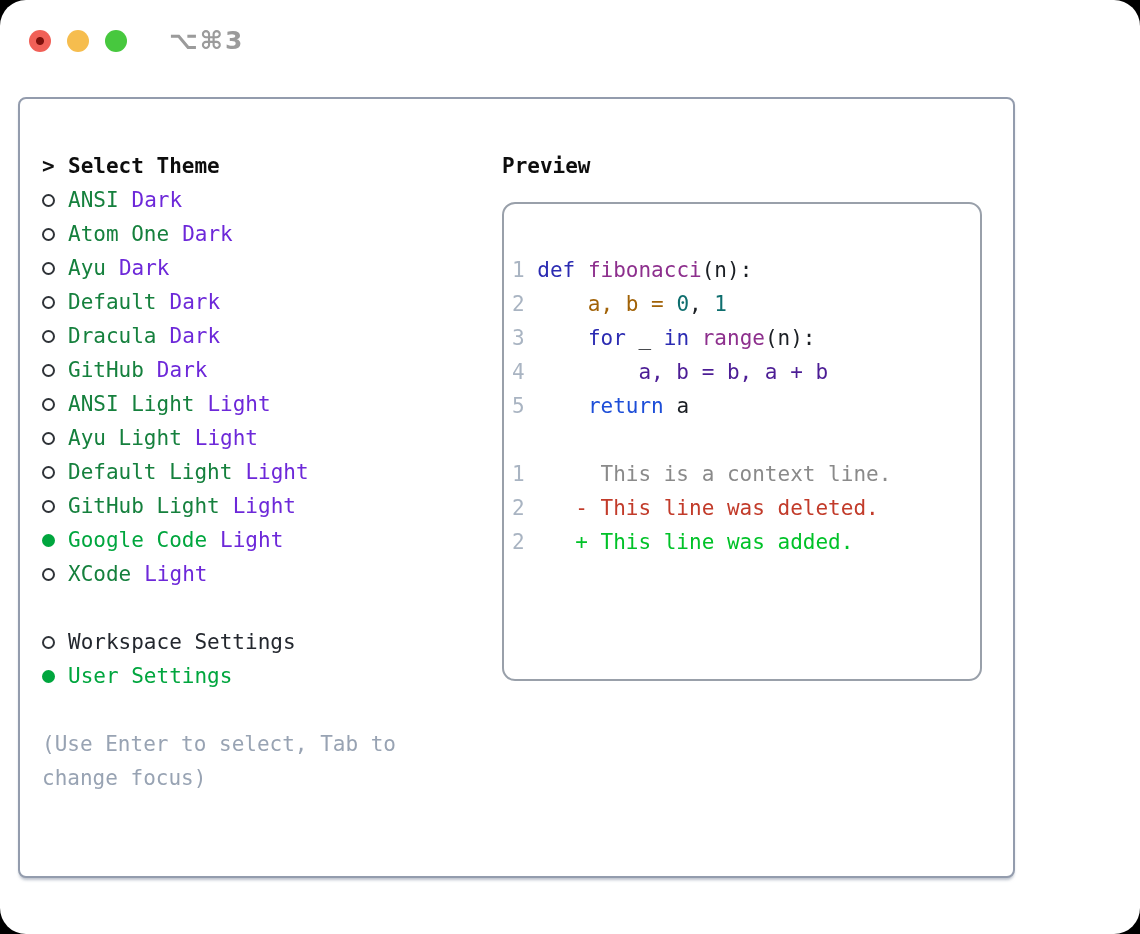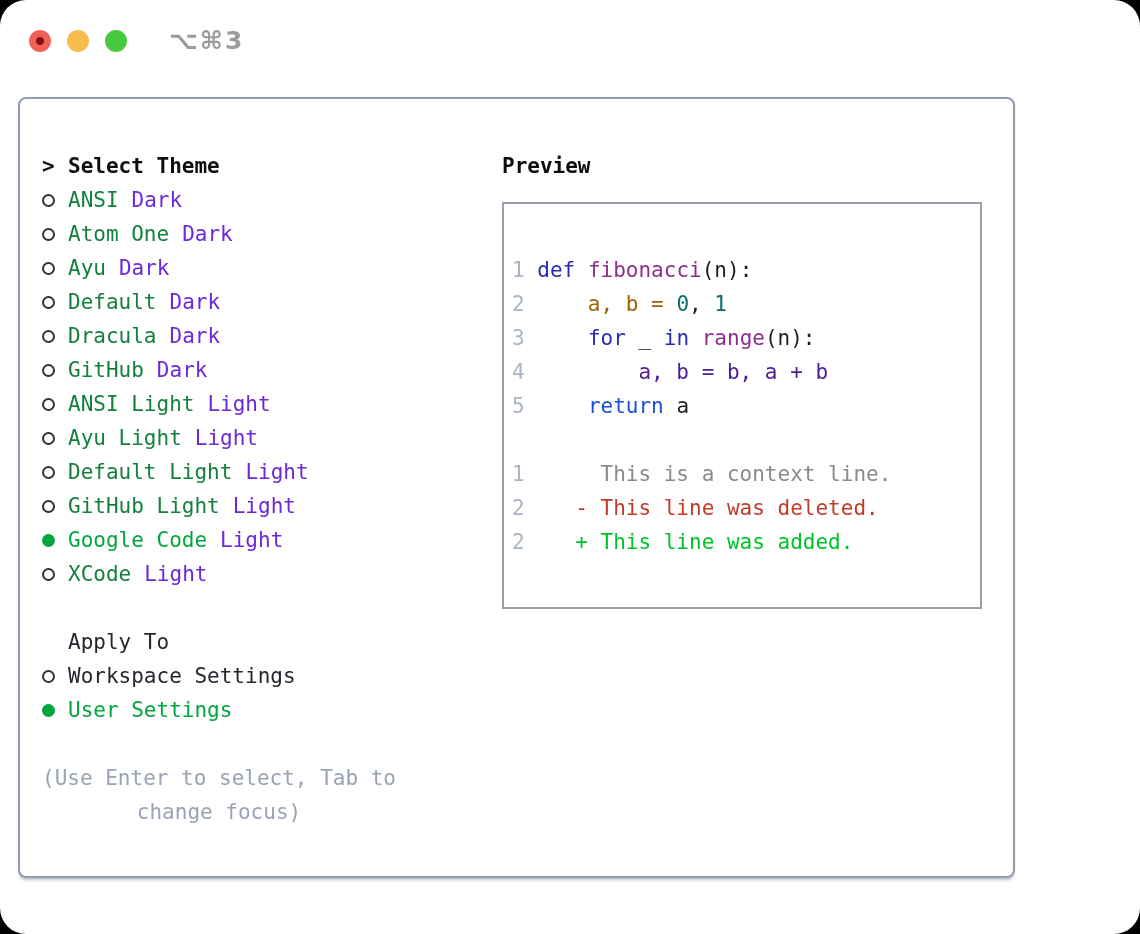--- a/index.html
+++ b/index.html
@@ -57,34 +57,34 @@
     width: 13px; height: 13px; border-radius: 50%;
     box-sizing: border-box;
     border: 2px solid #2f3338;
     background: transparent;
   }
   .bullet.selected { border-color: #00a63e; background: #00a63e; }
   .theme-name { color: #15803d; }
   .theme-name.selected { color: #00a63e; }
   .theme-variant { color: #6d28d9; margin-left: 13px; }
   .apply-name.selected { color: #00a63e; }
-  .hint { color: #98a3b3; height: 34px; line-height: 34px; white-space: pre; text-align: center; }
+  .hint { color: #98a3b3; height: 34px; line-height: 34px; white-space: pre; }
   .spacer { height: 34px; }
   
   .preview-col { position: absolute; left: 482px; top: 50px; }
   .preview-title {
     font-weight: bold; color: #0d0d0d; font-size: 21px;
     height: 34px; line-height: 34px;
   }
   .preview-box {
     margin-top: 19px;
-    width: 480px; height: 407px;
+    width: 480px; height: 479px;
     box-sizing: border-box;
     border: 2px solid #99a0aa;
-    border-radius: 0;
+    border-radius: 13px;
     background: #fff;
     padding: 49px 0 0 8px;
     overflow: hidden;
   }
   .code-line {
     font-size: 21px; line-height: 34px; height: 34px;
     white-space: pre;
   }
 </style>
 </head>
@@ -117,24 +117,20 @@
           <div class="row"><span class="glyph-col"><span class="bullet"></span></span><span class="theme-name">ANSI Light</span><span class="theme-variant">Light</span></div>
           <div class="row"><span class="glyph-col"><span class="bullet"></span></span><span class="theme-name">Ayu Light</span><span class="theme-variant">Light</span></div>
           <div class="row"><span class="glyph-col"><span class="bullet"></span></span><span class="theme-name">Default Light</span><span class="theme-variant">Light</span></div>
           <div class="row"><span class="glyph-col"><span class="bullet"></span></span><span class="theme-name">GitHub Light</span><span class="theme-variant">Light</span></div>
           <div class="row"><span class="glyph-col"><span class="bullet selected"></span></span><span class="theme-name selected">Google Code</span><span class="theme-variant">Light</span></div>
           <div class="row"><span class="glyph-col"><span class="bullet"></span></span><span class="theme-name">XCode</span><span class="theme-variant">Light</span></div>
         </div>
 
       <div class="spacer"></div>
 
-      <div class="row">
-        <span class="glyph-col"></span>
-        <span>Apply To</span>
-      </div>
 
       <div id="apply-list">
           <div class="row"><span class="glyph-col"><span class="bullet"></span></span><span class="apply-name">Workspace Settings</span></div>
           <div class="row"><span class="glyph-col"><span class="bullet selected"></span></span><span class="apply-name selected">User Settings</span></div>
         </div>
 
       <div class="spacer"></div>
 
       <div class="hint">(Use Enter to select, Tab to</div>
       <div class="hint">change focus)</div>

